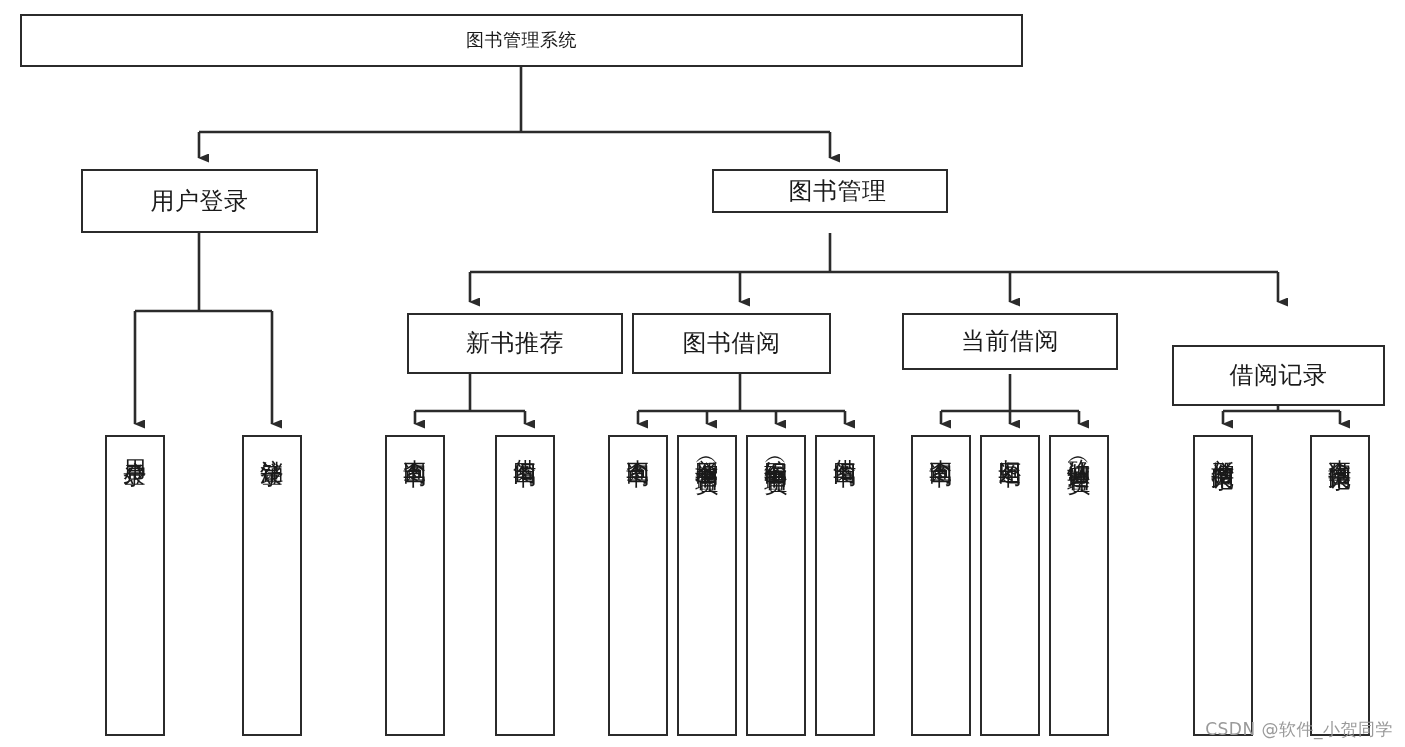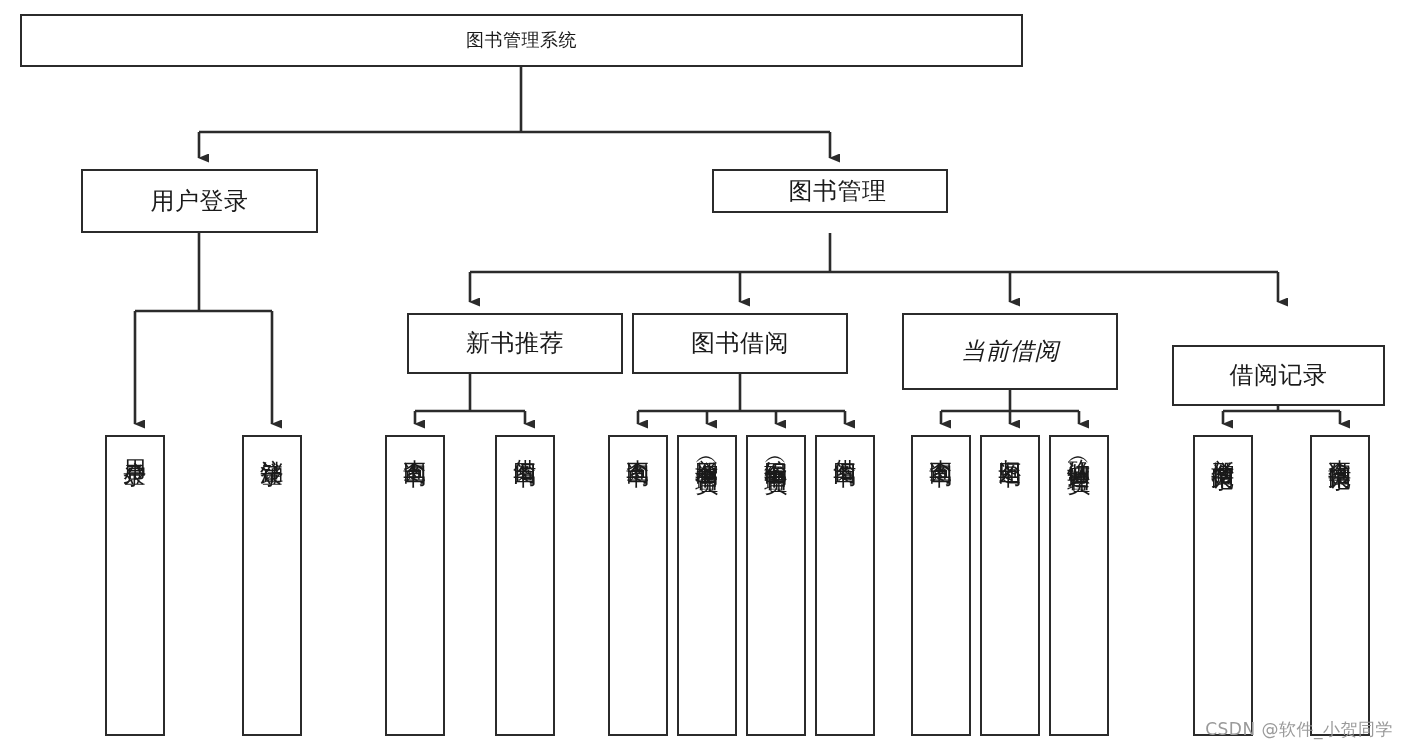--- a/index.html
+++ b/index.html
@@ -137,24 +137,24 @@
   <div class="node horiz" style="left:81px; top:169px; width:237px; height:64px;">
     <span class="node-label">用户登录</span>
   </div>
   <div class="node horiz" style="left:712px; top:169px; width:236px; height:44px;padding-left:15px;">
     <span class="node-label">图书管理</span>
   </div>
 
   <div class="node horiz" style="left:362px; top:313px; width:216px; height:61px;margin-left:45px;">
     <span class="node-label">新书推荐</span>
   </div>
-  <div class="node horiz" style="left:632px; top:313px; width:216px; height:61px;">
+  <div class="node horiz" style="left:632px; top:313px; width:199px; height:61px;">
     <span class="node-label">图书借阅</span>
   </div>
-  <div class="node horiz" style="left:902px; top:313px; width:216px; height:77px;font-style:italic;">
+  <div class="node horiz" style="left:902px; top:313px; width:216px; height:57px;">
     <span class="node-label">当前借阅</span>
   </div>
   <div class="node horiz" style="left:1172px; top:313px; width:213px; height:61px;margin-top:32px;">
     <span class="node-label">借阅记录</span>
   </div>
 
   <div class="node vert" style="left:105px; top:435px; width:60px; height:301px;">
     <span class="node-label">用户登录</span>
   </div>
   <div class="node vert" style="left:242px; top:435px; width:60px; height:301px;">

